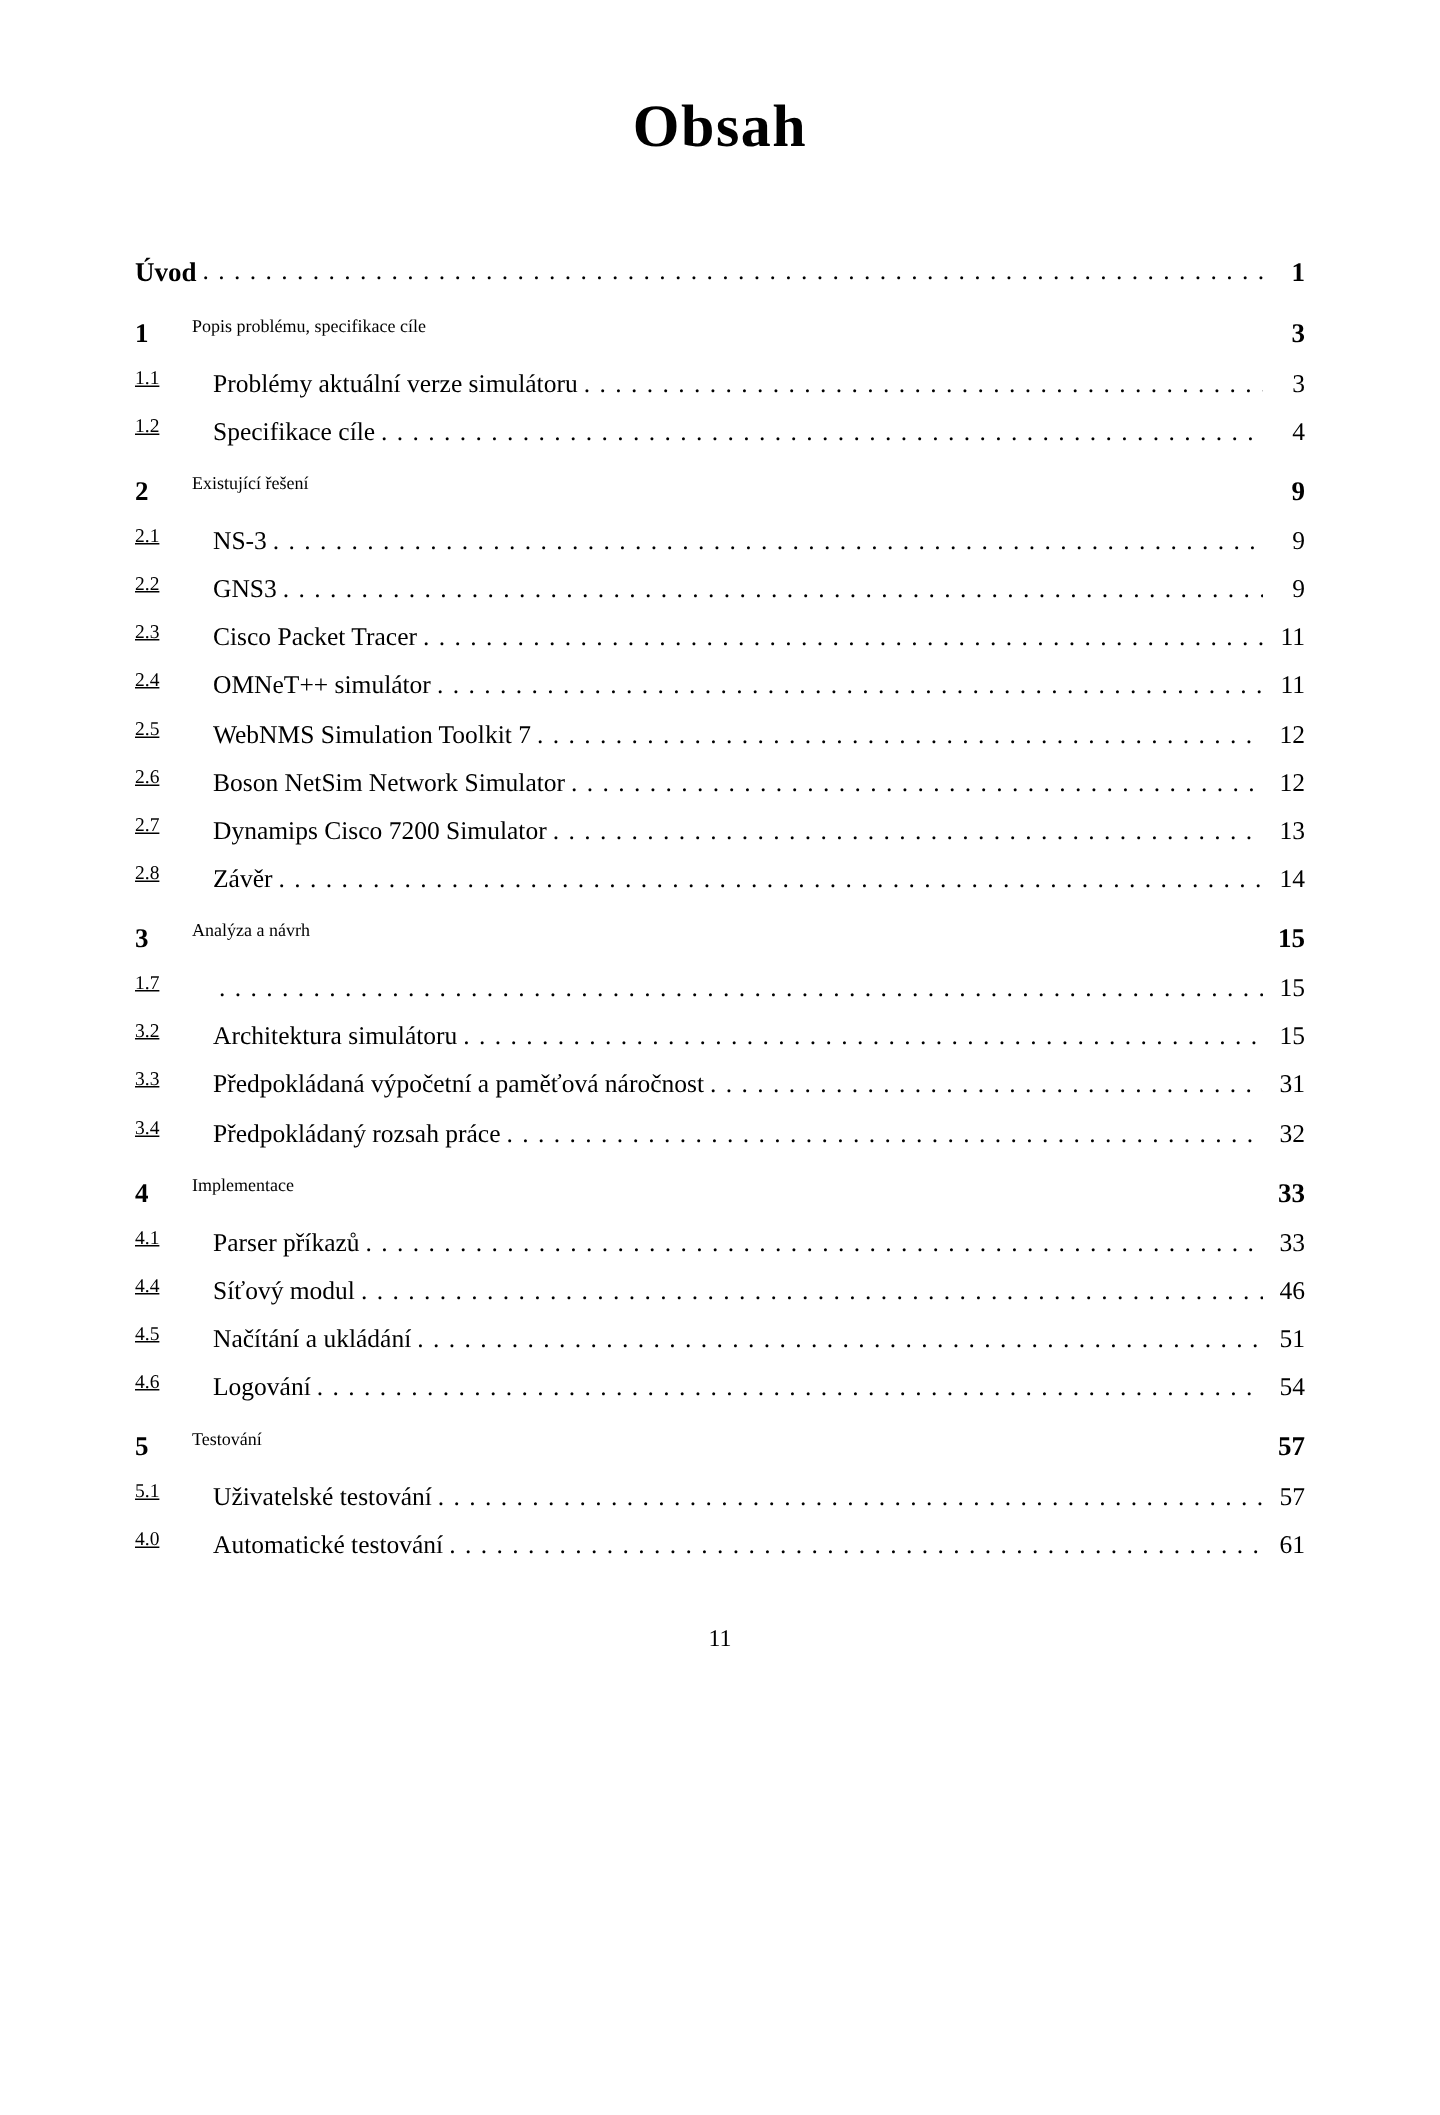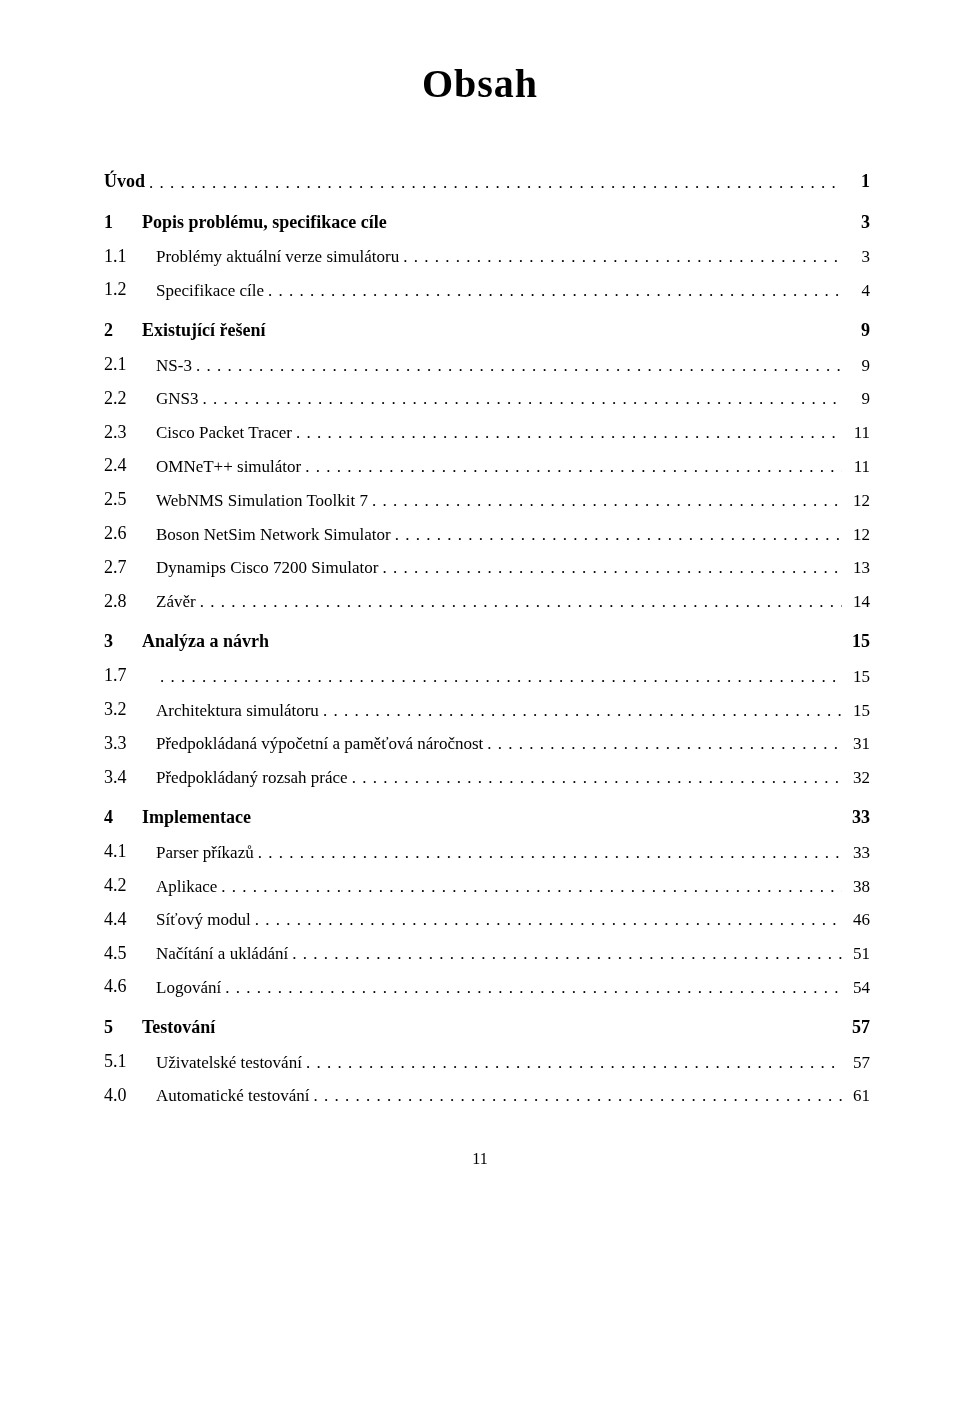--- a/index.html
+++ b/index.html
@@ -21,42 +21,42 @@
     .page-title {
       text-align: center;
       font-size: 40px;
       font-weight: bold;
       margin-bottom: 60px;
       letter-spacing: 1px;
     }
 
     .toc-entry {
       display: flex;
-      align-items: flex-end;
+      align-items: flex-start;
       margin-bottom: 5px;
       line-height: 1.6;
-      margin-left: 14px;
     }
 
     .toc-label {
       white-space: nowrap;
       flex-shrink: 0;
     }
 
     .toc-number-prefix {
       min-width: 38px;
       flex-shrink: 0;
       font-weight: bold;
       font-size: 17px;
     }
 
     .toc-number-sub-prefix {
       min-width: 52px;
       flex-shrink: 0;
-      font-size: 18px;
+      font-size: 13px;
+      text-decoration: underline;
     }
 
     .toc-dots {
       flex: 1;
       overflow: hidden;
       margin: 0 4px;
       position: relative;
       bottom: 0px;
     }
 
@@ -75,22 +75,22 @@
       min-width: 20px;
       text-align: right;
     }
 
     
     .entry-chapter .toc-number-prefix {
       font-weight: bold;
       font-size: 18px;
     }
     .entry-chapter .toc-label {
-      font-weight: bold;
-      font-size: 18px;
+      font-weight: normal;
+      font-size: 12px;
     }
     .entry-chapter .toc-page {
       font-weight: bold;
       font-size: 18px;
     }
 
     
     .entry-top .toc-label {
       font-weight: bold;
       font-size: 18px;
@@ -224,26 +224,20 @@
       <span style="flex: 1 1 0%;"></span>
       <span class="toc-page">33</span>
     </div>
     <div class="toc-entry">
       <span class="toc-number-sub-prefix">4.1</span>
       <span class="toc-label">Parser příkazů</span>
       <span class="toc-dots"></span>
       <span class="toc-page">33</span>
     </div>
     <div class="toc-entry">
-      <span class="toc-number-sub-prefix">4.2</span>
-      <span class="toc-label">Aplikace</span>
-      <span class="toc-dots"></span>
-      <span class="toc-page">38</span>
-    </div>
-    <div class="toc-entry">
       <span class="toc-number-sub-prefix">4.4</span>
       <span class="toc-label">Síťový modul</span>
       <span class="toc-dots"></span>
       <span class="toc-page">46</span>
     </div>
     <div class="toc-entry">
       <span class="toc-number-sub-prefix">4.5</span>
       <span class="toc-label">Načítání a ukládání</span>
       <span class="toc-dots"></span>
       <span class="toc-page">51</span>

